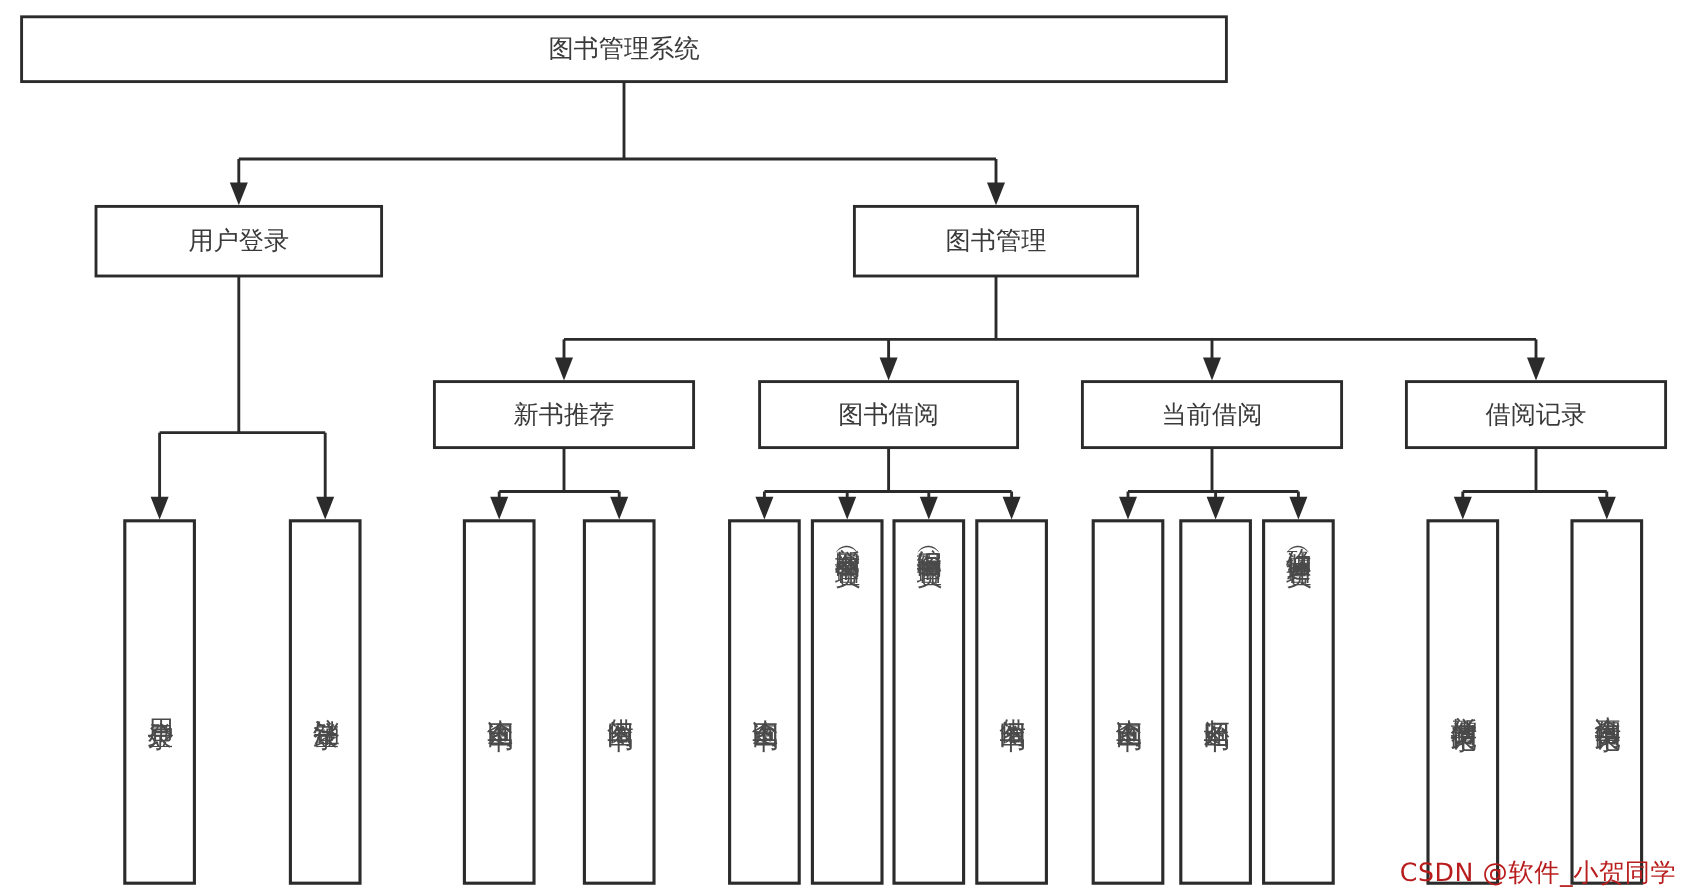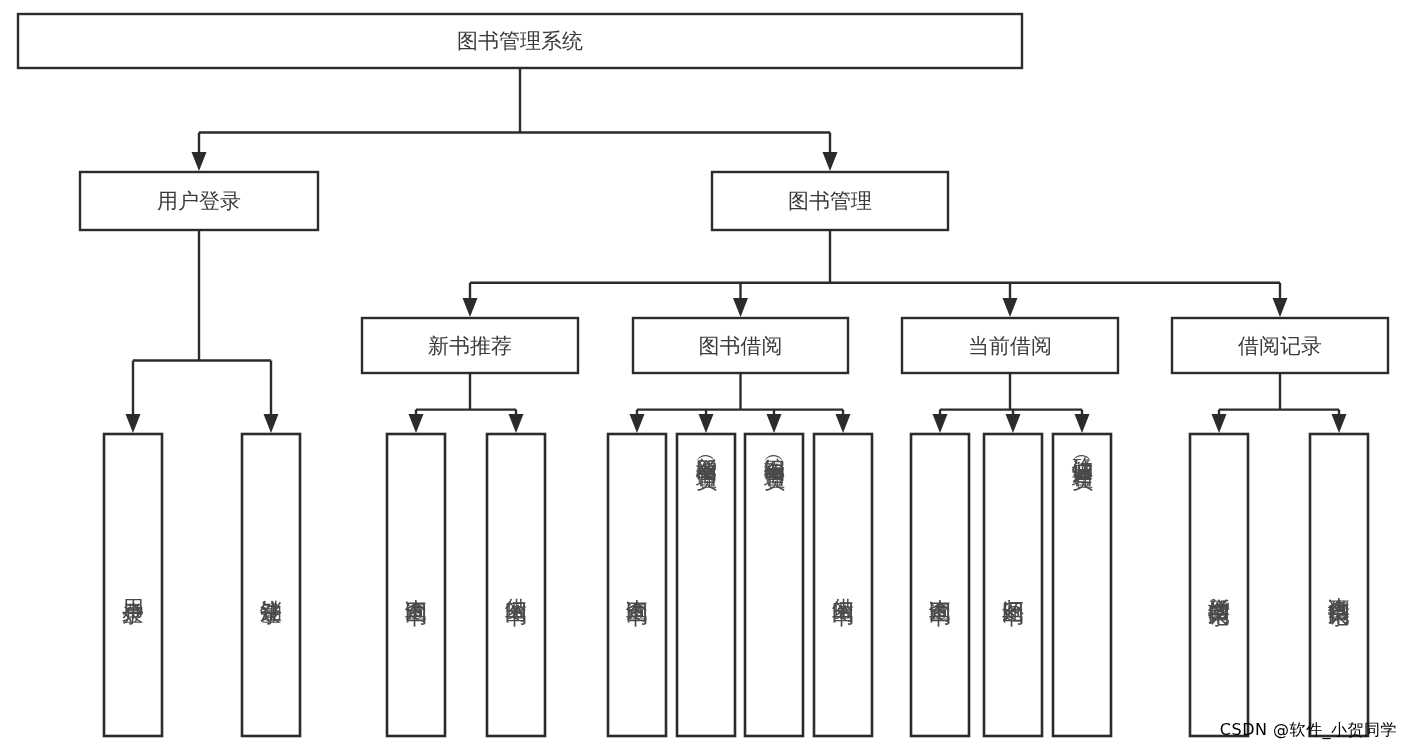--- a/index.html
+++ b/index.html
@@ -69,22 +69,22 @@
     color: #4a4a4a;
     letter-spacing: 2px;
     white-space: nowrap;
     text-align: center;
   }
   .watermark {
     position: absolute;
     right: 8px;
     bottom: 6px;
     font-family: "DejaVu Sans", "Liberation Sans", sans-serif;
-    font-size: 16px;
-    color: #000000;
+    font-size: 21px;
+    color: #b91c1c;
     letter-spacing: 0.5px;
     user-select: none;
   }
 </style>
 </head>
 <body>
 
 <div id="diagram-root">
   <svg class="flow" viewBox="0 0 1405 747">
     <g id="edges-layer">

